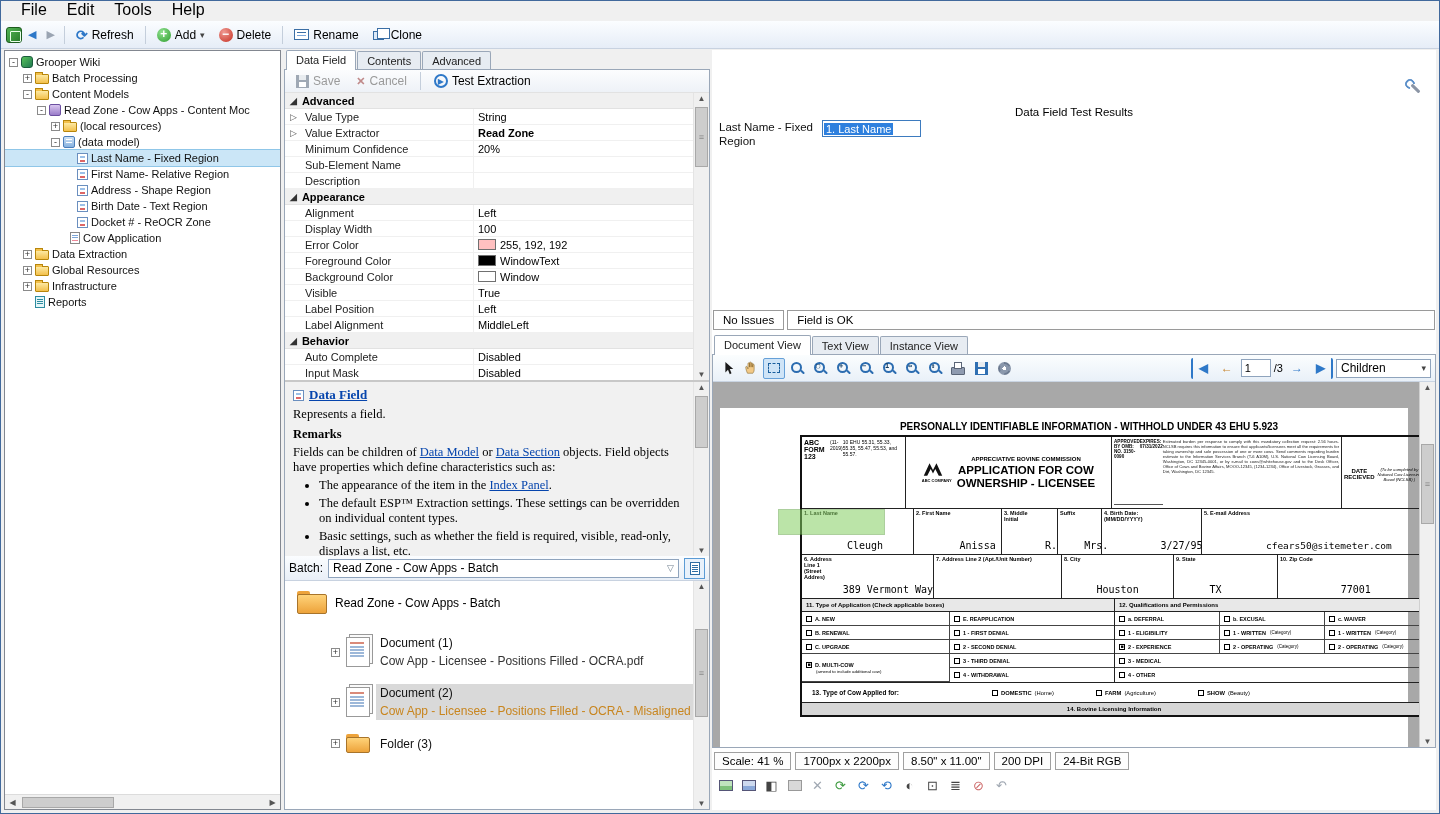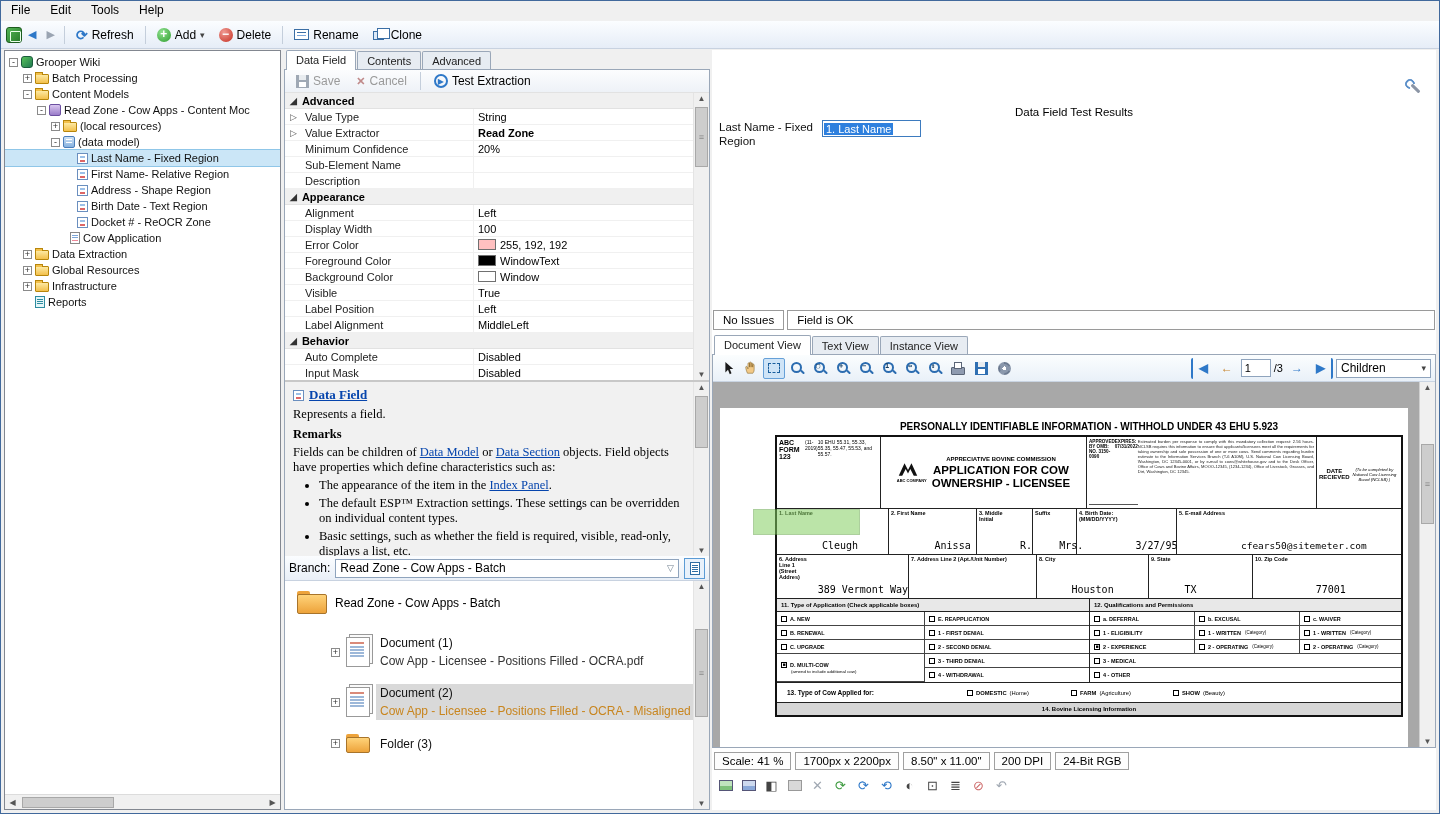--- a/index.html
+++ b/index.html
@@ -1,20 +1,20 @@
 <!DOCTYPE html>
 <html><head>
 <meta charset="utf-8">
 <style>
   *{box-sizing:border-box;margin:0;padding:0}
   html,body{width:1440px;height:814px;overflow:hidden;font-family:"Liberation Sans",sans-serif;background:#f0f0f0}
   .window{position:absolute;inset:0;border:1px solid #41699c;background:#f0f0f0}
 
   
-  .menubar{height:20px;display:flex;align-items:flex-start;font-size:12px;background:#f0f0f0;}
+  .menubar{height:20px;display:flex;align-items:flex-end;font-size:16px;background:#f0f0f0;padding-left:10px}
   .menubar .mi{padding:2px 10px 2px 10px;cursor:default}
   .toolbar{height:28px;display:flex;align-items:center;gap:2px;background:linear-gradient(#fbfdff,#e6edf7);border-bottom:1px solid #c8d2e0;padding:0 5px;font-size:12px}
   .tbtn{display:flex;align-items:center;gap:4px;padding:3px 6px;border-radius:2px;white-space:nowrap}
   .sep{width:1px;height:18px;background:#c4cedb;margin:0 3px}
   .ic-app{width:16px;height:16px;border-radius:3px;background:linear-gradient(135deg,#53b455,#277a29);border:1px solid #1c5c1e;position:relative}
   .ic-app::before{content:"";position:absolute;left:3px;top:3px;width:9px;height:9px;border:1.5px solid #eaffea;border-radius:1px}
   .navarrow{font-size:11px;padding:2px 4px}
   .blue{color:#2e78c8}.gray{color:#9aa4b2}
   .ic-refresh{color:#2e78c8;font-size:14px;font-weight:bold;line-height:12px}
   .ic-add{width:14px;height:14px;border-radius:50%;background:radial-gradient(circle at 35% 30%,#8fe08f,#2e9e2e);color:#fff;font-size:12px;font-weight:bold;text-align:center;line-height:13px}
@@ -148,21 +148,21 @@
   .bar-l{border-left:2px solid #2e78c8;padding-left:1px}
   .bar-r{border-right:2px solid #2e78c8;padding-right:1px}
   .page-input{width:30px;height:18px;border:1px solid #8fa4bd;font-size:11px;padding:0 3px;font-family:"Liberation Sans",sans-serif}
   .combo.small{flex:none;width:95px;height:19px}
 
   .canvas{flex:1;position:relative;background:#a8a8a8;overflow:hidden}
   .vscroll{position:absolute;right:0;top:0;bottom:0;width:16px;background:#f0f0f0;border-left:1px solid #d0d0d0;font-size:8px;color:#555}
 
   .page{position:absolute;left:7px;top:26px;width:688px;height:400px;background:#fff}
   .banner{margin:13px 0 3px 55px;width:628px;text-align:center;font-weight:bold;font-size:10px;color:#000}
-  .form{position:relative;margin-left:55px;width:628px;border:2px solid #111;font-size:5.5px;color:#000}
+  .form{position:relative;margin-left:80px;width:628px;border:2px solid #111;font-size:5.5px;color:#000}
   .frow{display:flex;border-bottom:1px solid #222}
   .fcell{border-right:1px solid #222;position:relative;display:flex;}
   .fcell:last-child{border-right:none}
   .flabel{font-weight:bold;font-size:5.5px;padding:1px 2px}
   .fval{font-family:"DejaVu Sans Mono",monospace;font-size:10px;padding:0 0 3px 7px;margin-top:auto;white-space:nowrap}
   .fh{height:72px}
   .fh .c1{width:104px;padding:2px}
   .fh .c2{width:206px;align-items:center;justify-content:center;flex-direction:row;gap:5px}
   .fh .c3{width:230px;padding:2px}
   .fh .c4{flex:1;align-items:center;text-align:center;padding:2px}
@@ -486,21 +486,21 @@
           </ul>
         </div>
         <div class="scroll-v">
           <span class="sv-up">▲</span>
           <div class="sv-thumb" style="top:14px;height:52px"></div>
           <span class="sv-dn">▼</span>
         </div>
       </div>
 
       <div class="batchbar">
-        <span>Branch:</span>
+        <span>Batch:</span>
         <div class="combo">
           <span class="val">Read Zone - Cow Apps - Batch</span>
           <span class="funnel">▽</span>
         </div>
         <div class="b-btn">
             <span class="i-bluedoc"></span>
           </div>
       </div>
 
       <div class="batchtree">

